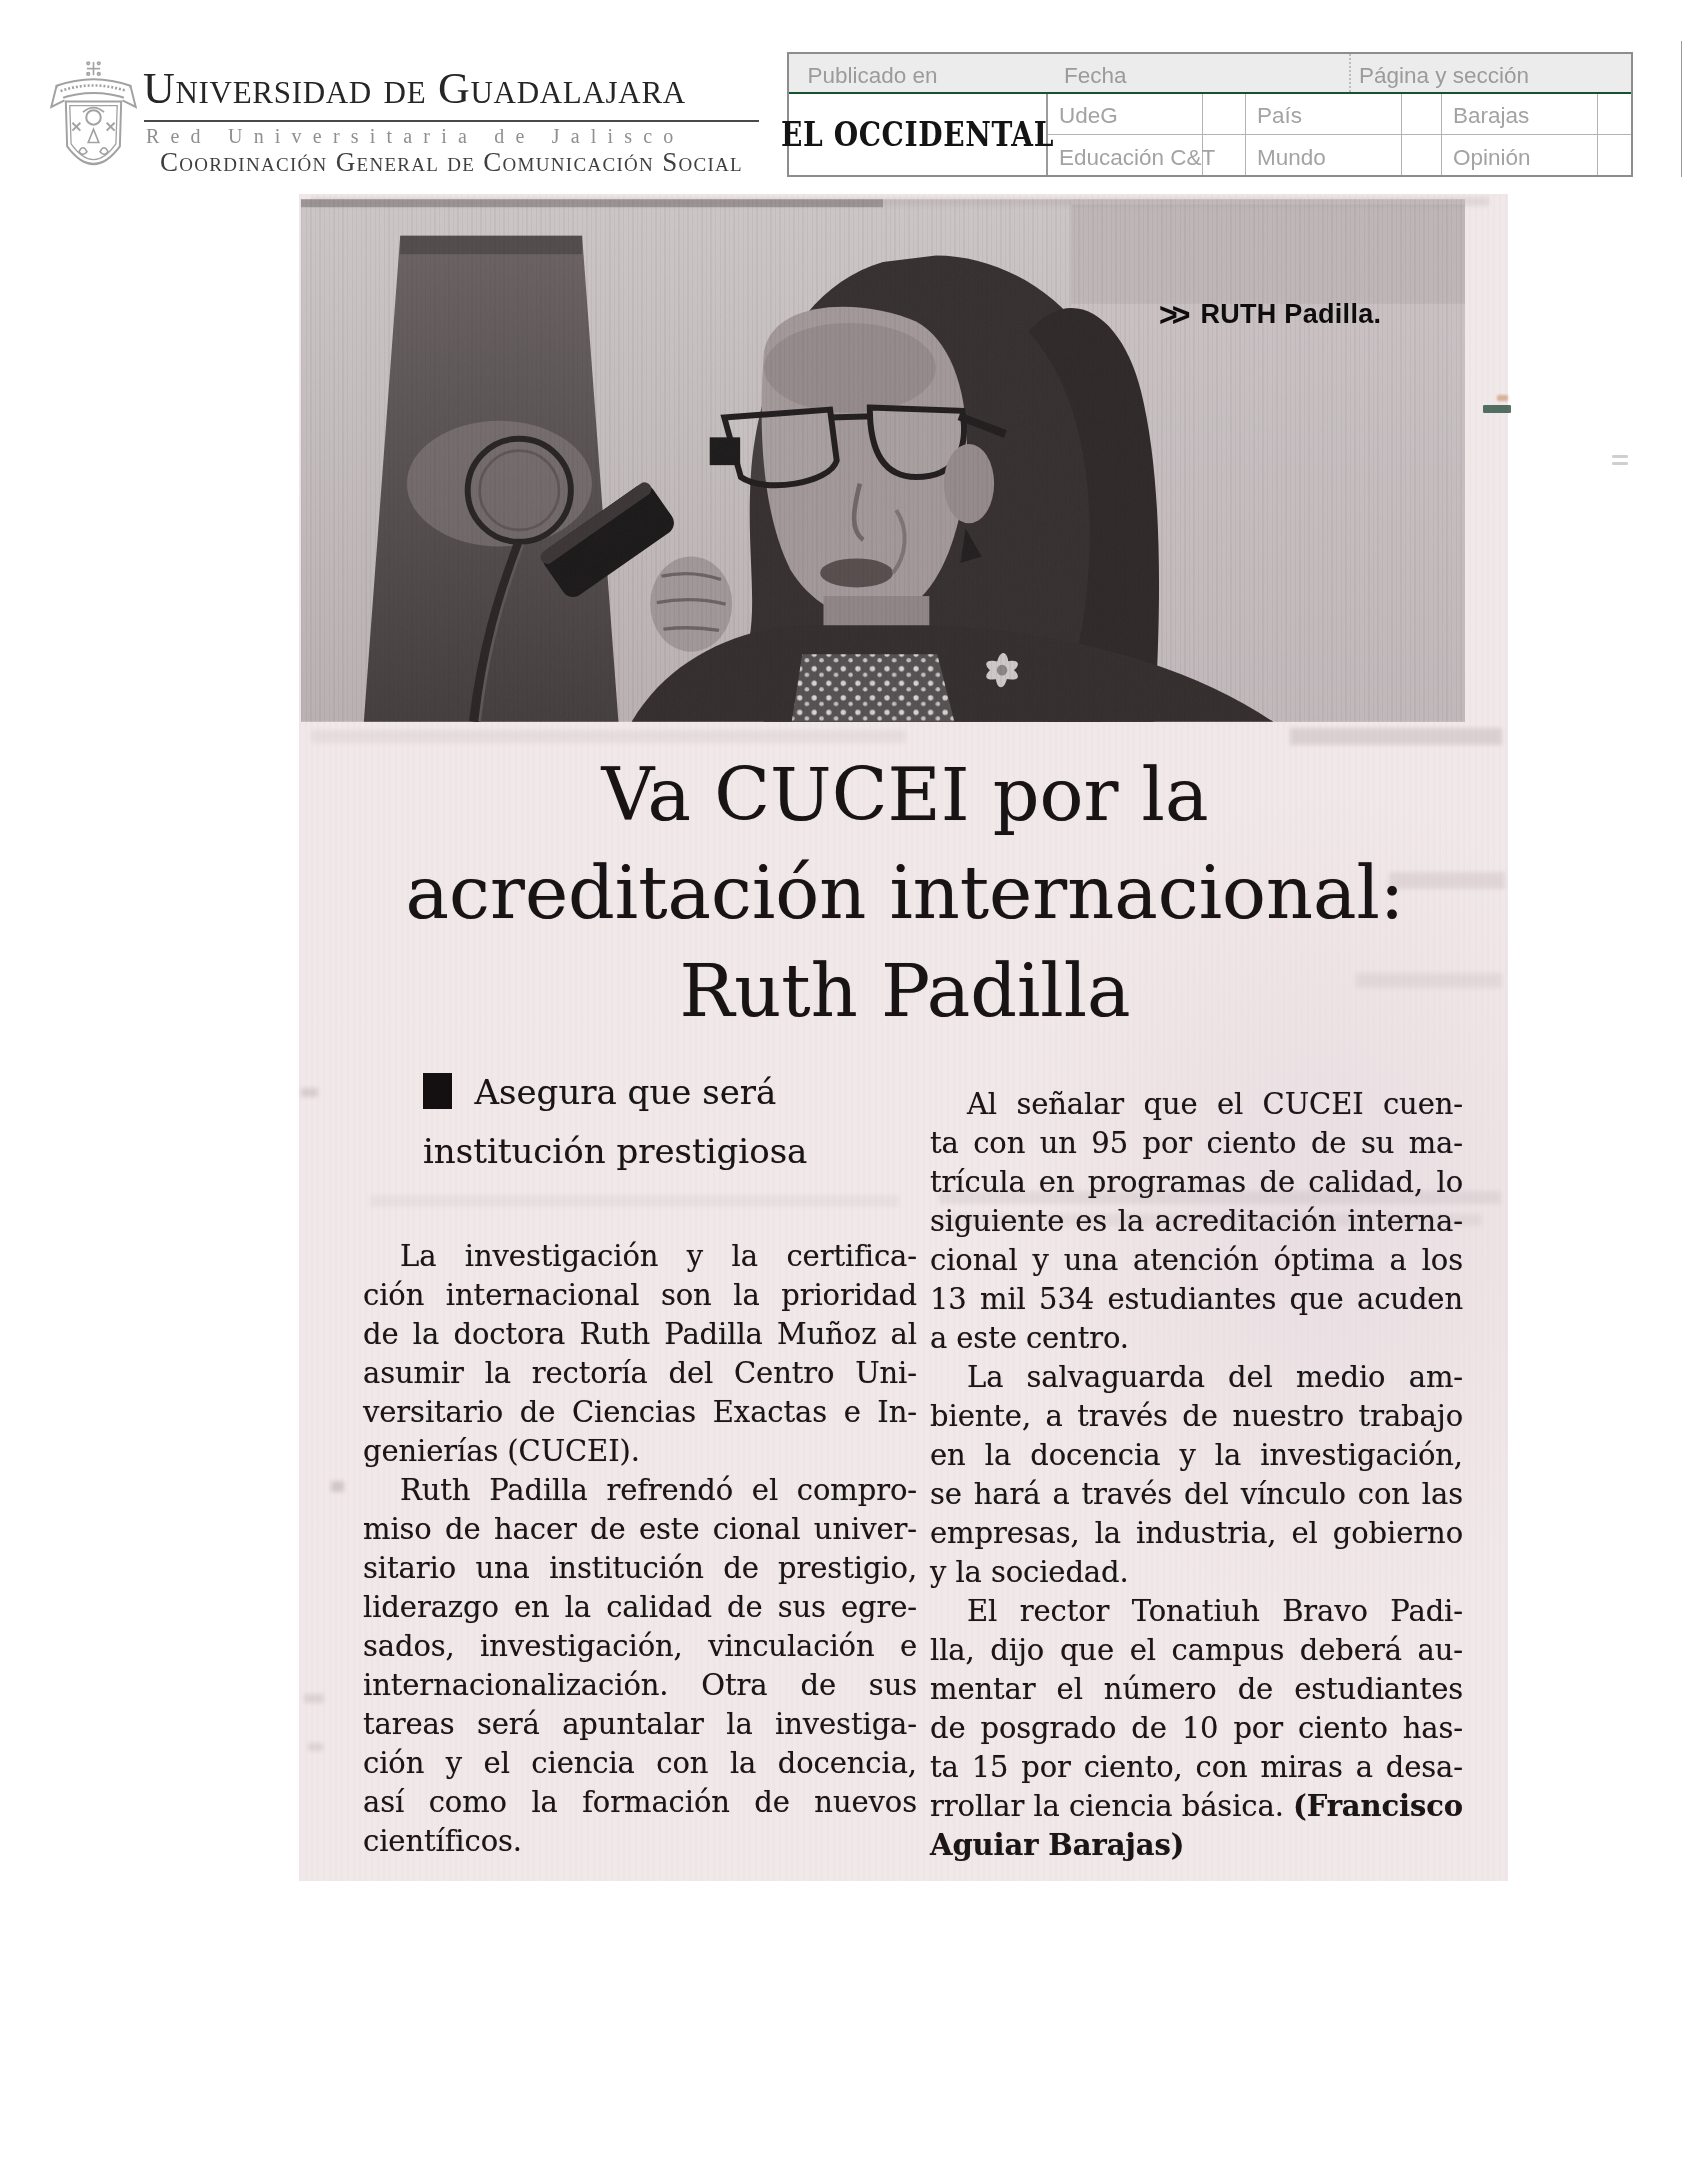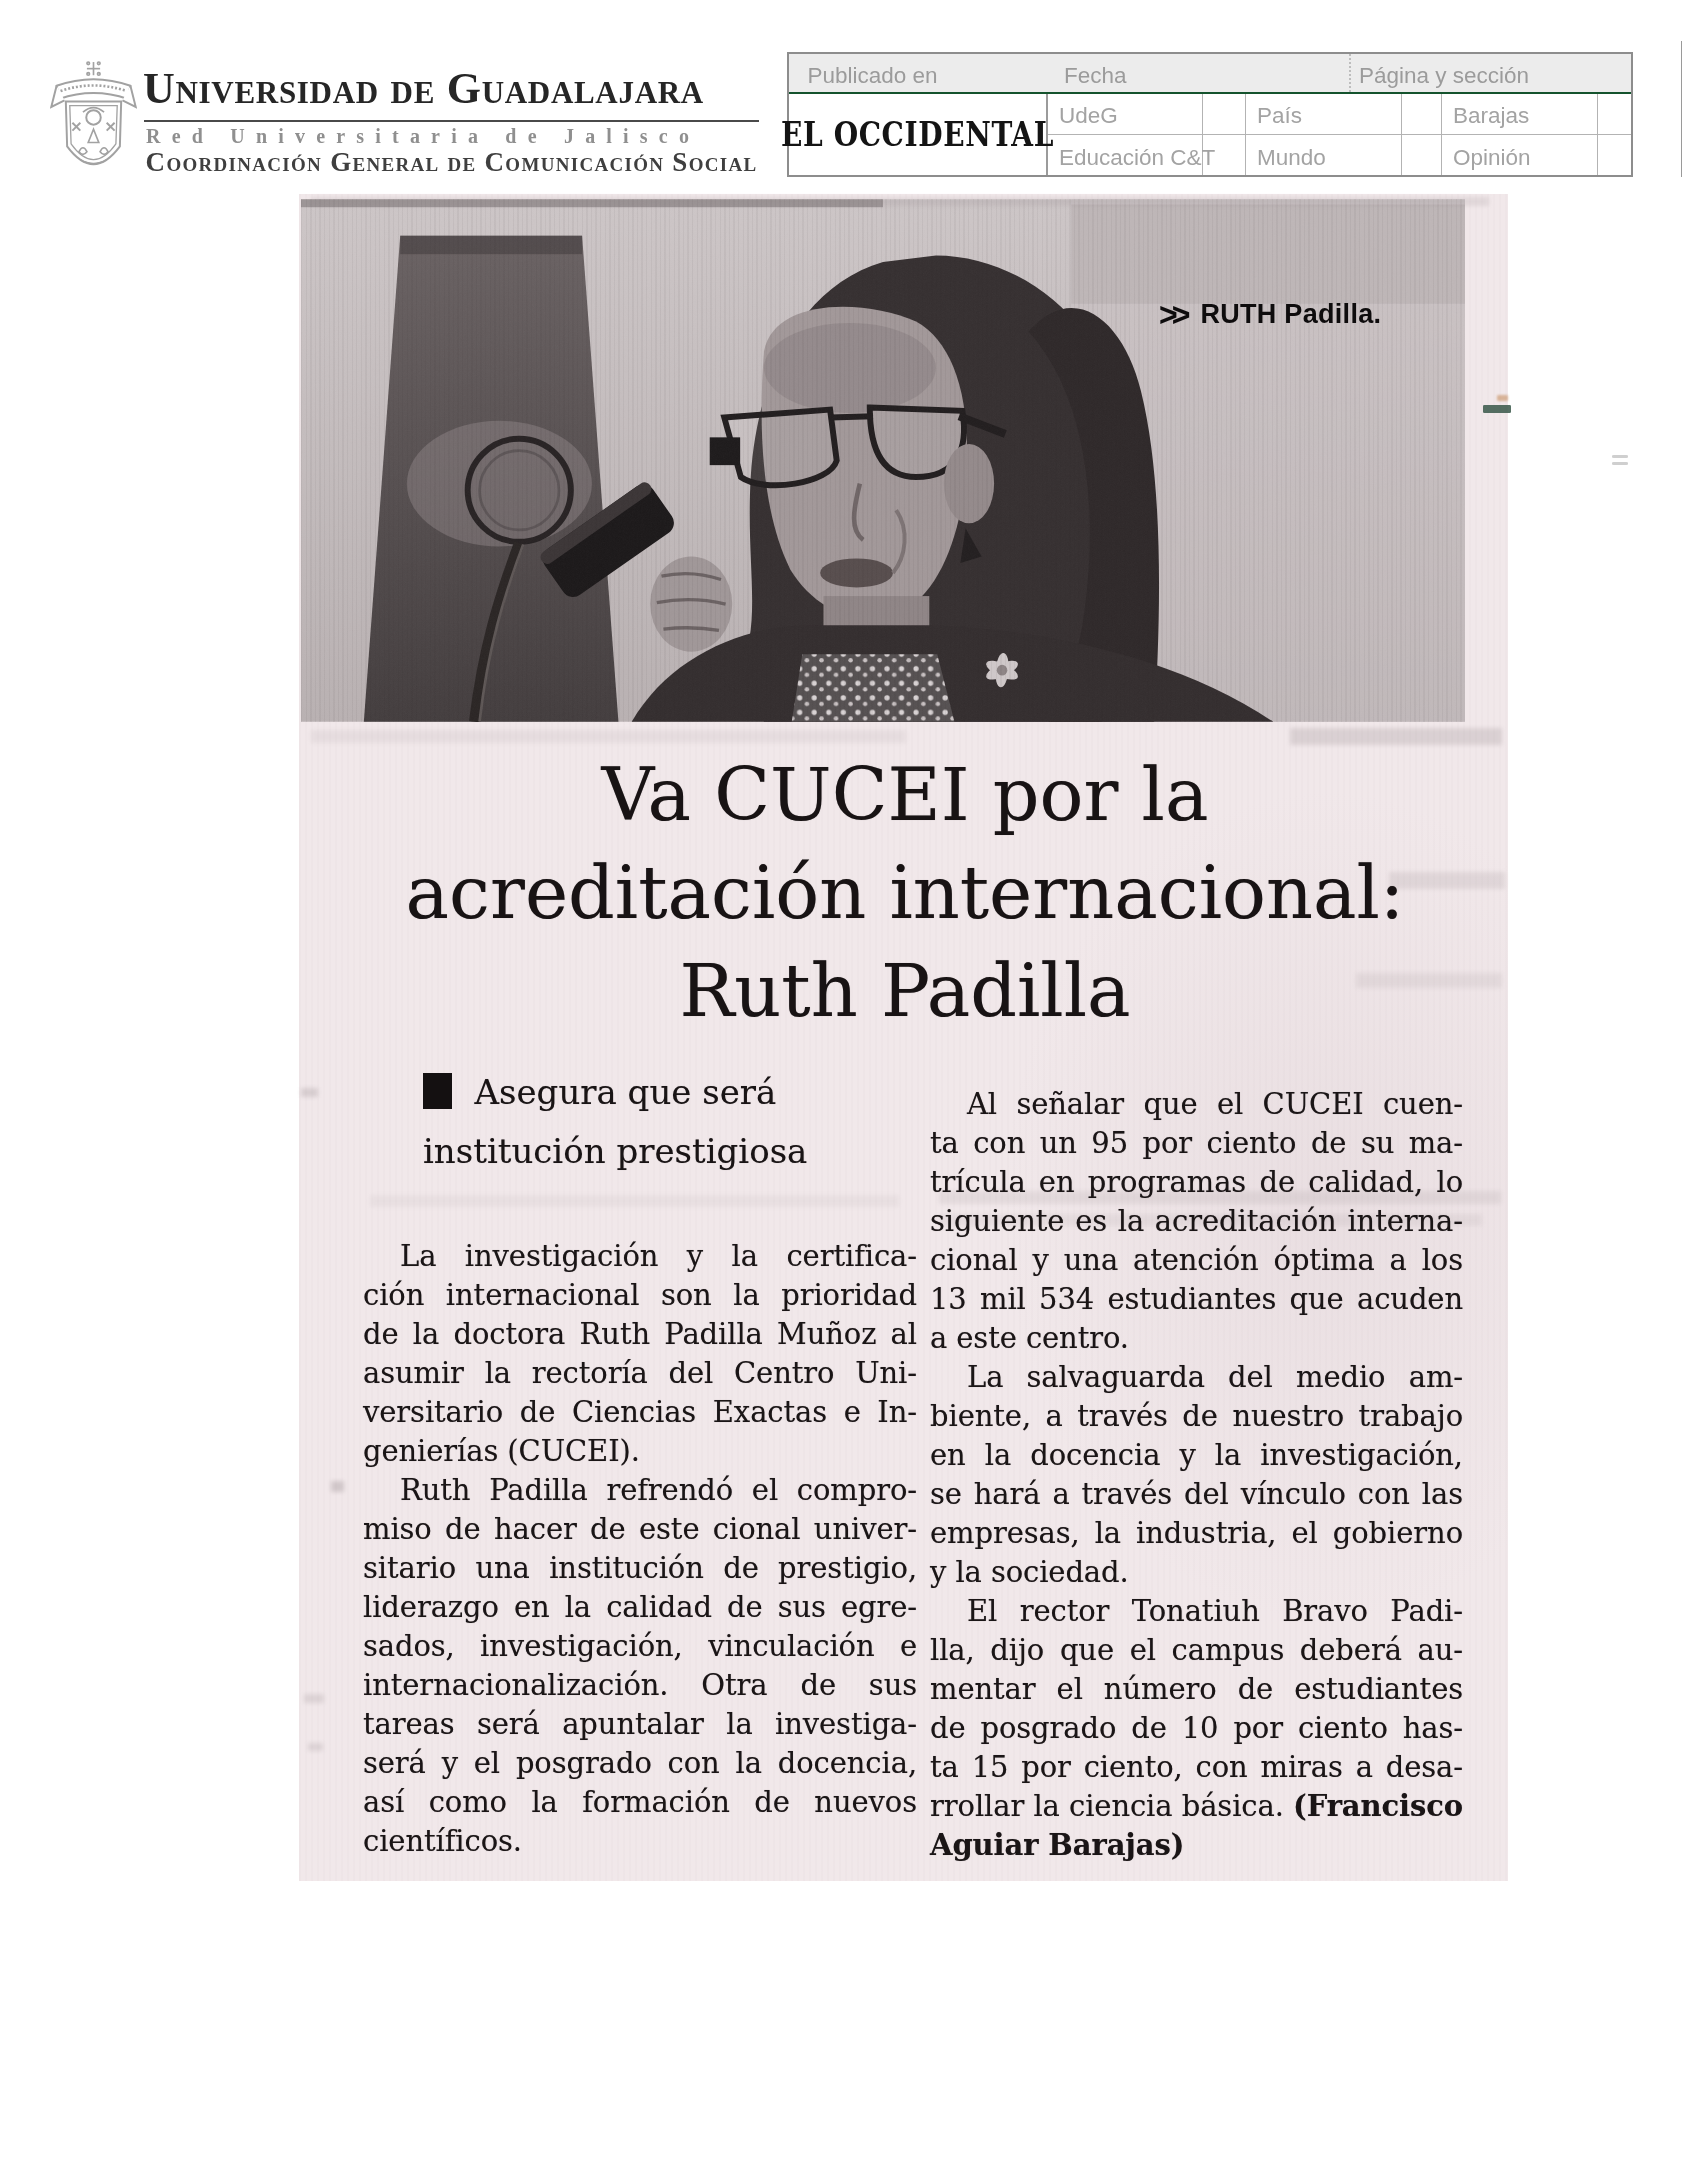--- a/index.html
+++ b/index.html
@@ -1,20 +1,20 @@
 <!DOCTYPE html>
 <html style="font-size:10.6px"><head>
 <meta charset="utf-8">
 <style>
   html,body{margin:0;padding:0;background:#ffffff;}
   #page{position:relative;width:1687px;height:2183px;background:#ffffff;overflow:hidden;
         font-family:"Liberation Sans",sans-serif;}
 
   
-  #uni-brand{position:absolute;left:50px;top:56px;width:711px;height:119px;font-weight:bold;}
+  #uni-brand{position:absolute;left:50px;top:56px;width:711px;height:119px;}
   #uni-logo{position:absolute;left:0;top:2.6px;width:87px;height:130px;}
   #uni-name{position:absolute;left:93px;top:6.6px;width:619px;
             font-family:"Liberation Serif",serif;font-variant:small-caps;
             font-size:44px;letter-spacing:0.7px;color:#262626;white-space:nowrap;}
   #uni-rule{position:absolute;left:94px;top:64px;width:615px;height:2px;background:#4a4a4a;}
   #uni-network{position:absolute;left:96px;top:69px;width:615px;
                font-family:"Liberation Serif",serif;font-size:20px;letter-spacing:11.2px;
                color:#8f8f8f;white-space:nowrap;}
   #uni-office{position:absolute;left:94px;top:91px;width:615px;text-align:center;
               font-family:"Liberation Serif",serif;font-variant:small-caps;
@@ -306,21 +306,21 @@
       <div class="jline">asumir la rectoría del Centro Uni-</div>
       <div class="jline">versitario de Ciencias Exactas e In-</div>
       <div class="jline last">genierías (CUCEI).</div>
       <div class="jline ind">Ruth Padilla refrendó el compro-</div>
       <div class="jline">miso de hacer de este cional univer-</div>
       <div class="jline">sitario una institución de prestigio,</div>
       <div class="jline">liderazgo en la calidad de sus egre-</div>
       <div class="jline">sados, investigación, vinculación e</div>
       <div class="jline">internacionalización. Otra de sus</div>
       <div class="jline">tareas será apuntalar la investiga-</div>
-      <div class="jline">será y el posgrado con la docencia,</div>
+      <div class="jline">ción y el ciencia con la docencia,</div>
       <div class="jline">así como la formación de nuevos</div>
       <div class="jline last">científicos.</div>
     </div>
   <div id="col-right">
       <div class="jline ind">Al señalar que el CUCEI cuen-</div>
       <div class="jline">ta con un 95 por ciento de su ma-</div>
       <div class="jline">trícula en programas de calidad, lo</div>
       <div class="jline">siguiente es la acreditación interna-</div>
       <div class="jline">cional y una atención óptima a los</div>
       <div class="jline">13 mil 534 estudiantes que acuden</div>

